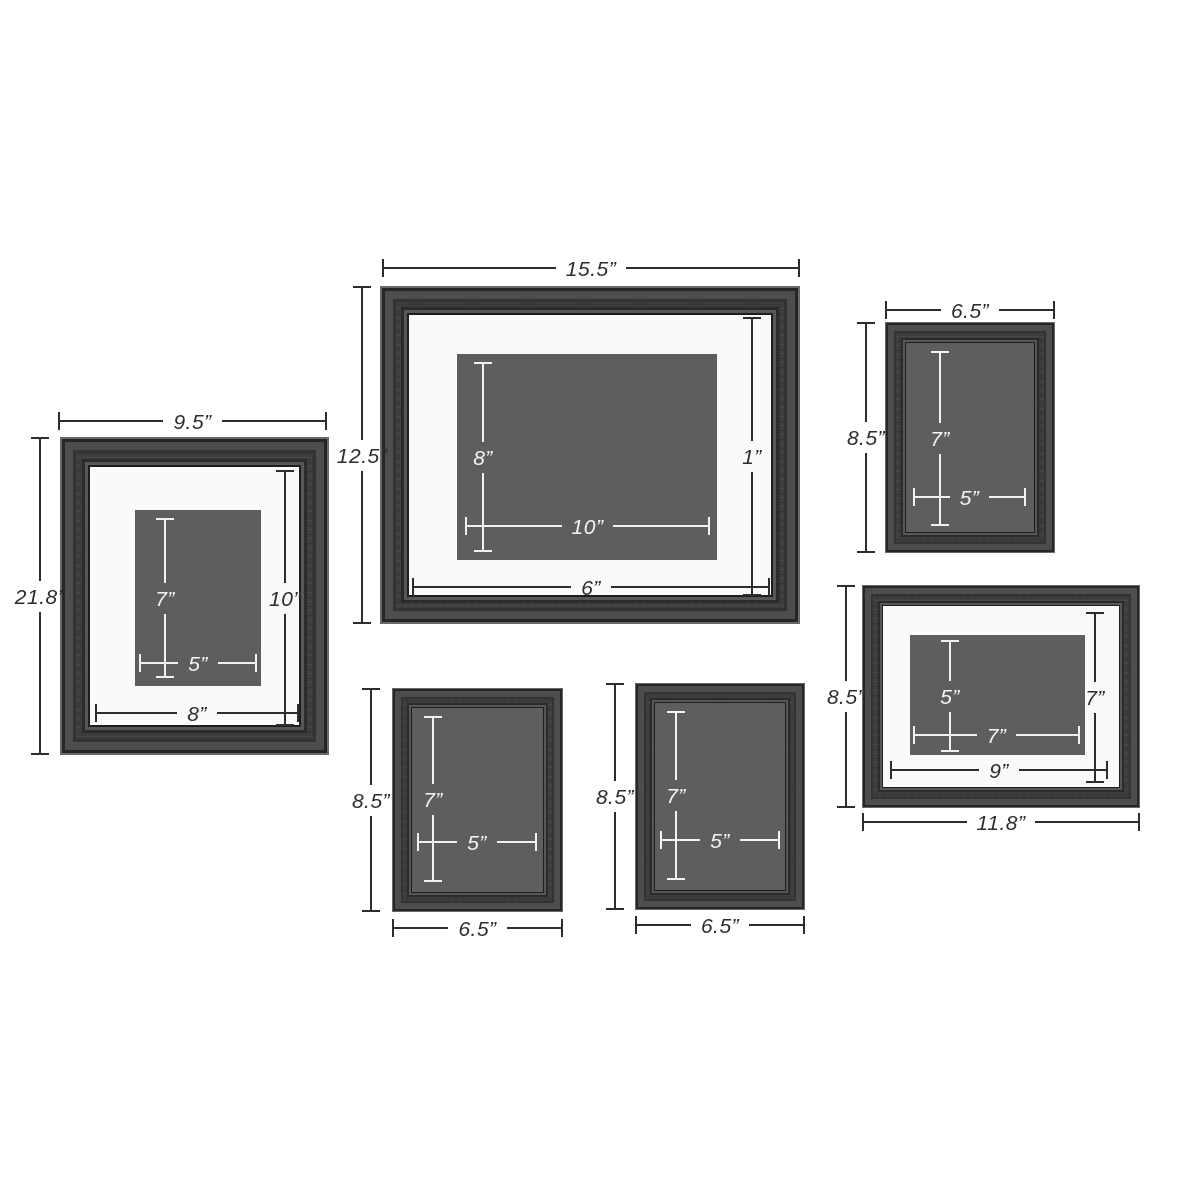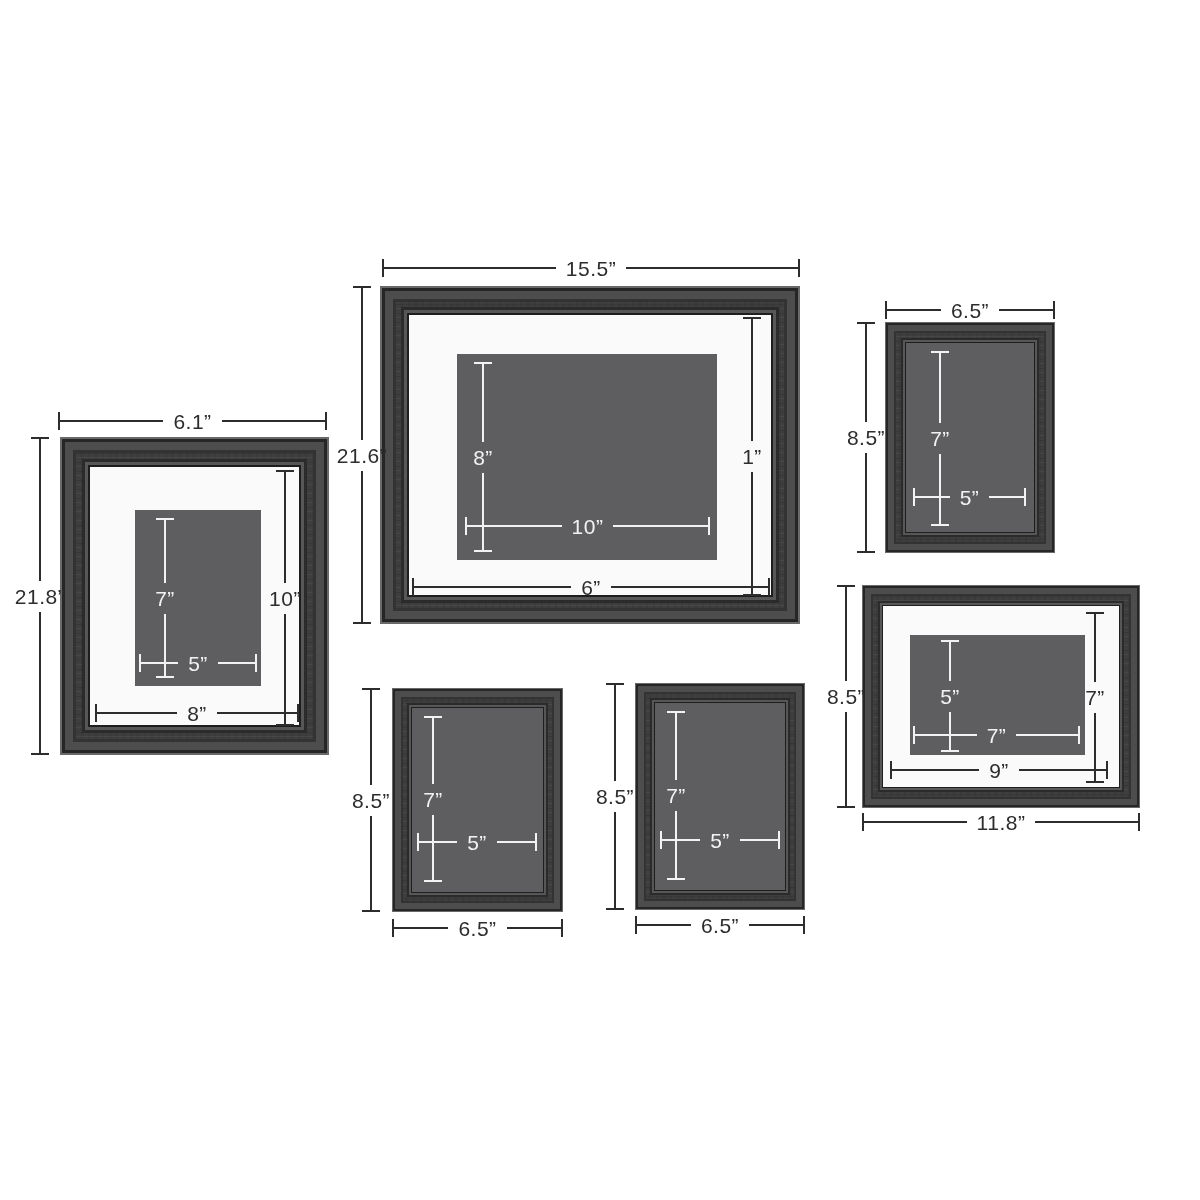--- a/index.html
+++ b/index.html
@@ -52,20 +52,21 @@
   .dim { position:absolute; display:flex; color:#2d2d2d; }
   .dim.light { color:#f2f2f2; }
   .dh { align-items:center; height:0; }
   .dv { flex-direction:column; align-items:center; width:0; }
   .sg { display:block; flex:1; background:currentColor; }
   .dh .sg { height:2px; }
   .dv .sg { width:2px; }
   .lb {
     font-size:21px; line-height:1; white-space:nowrap;
     letter-spacing:.5px;
+    font-style:italic;
   }
   .dh .lb { padding:0 10px; }
   .dv .lb { padding:5px 0; }
   .tk { display:block; position:absolute; background:currentColor; }
   .dh > .tk { width:2px; height:18px; top:-9px; }
   .dh > .tk.a { left:0; } .dh > .tk.b { right:0; }
   .dv > .tk { height:2px; width:18px; left:-9px; }
   .dv > .tk.a { top:0; } .dv > .tk.b { bottom:0; }
 </style>
 </head>
@@ -74,21 +75,21 @@
 <div class="canvas">
 
   <div class="frame lg f1" style="left:60px; top:437px; width:269px; height:318px;">
     <div class="opening mat">
       <div class="photo" style="left:45px; top:43px; width:126px; height:176px;"></div>
     </div>
   </div>
   <div class="dim dh" style="left:58px; top:421px; width:269px;">
     <i class="tk a"></i>
       <b class="sg"></b>
-      <span class="lb">6.1”</span>
+      <span class="lb">9.5”</span>
       <b class="sg"></b>
       <i class="tk b"></i>
   </div>
   <div class="dim dv" style="left:40px; top:437px; height:318px;">
     <i class="tk a"></i>
       <b class="sg"></b>
       <span class="lb">21.8”</span>
       <b class="sg"></b>
       <i class="tk b"></i>
   </div>
@@ -129,21 +130,21 @@
   <div class="dim dh" style="left:382px; top:268px; width:418px;">
     <i class="tk a"></i>
       <b class="sg"></b>
       <span class="lb">15.5”</span>
       <b class="sg"></b>
       <i class="tk b"></i>
   </div>
   <div class="dim dv" style="left:362px; top:286px; height:338px;">
     <i class="tk a"></i>
       <b class="sg"></b>
-      <span class="lb">21.6”</span>
+      <span class="lb">12.5”</span>
       <b class="sg"></b>
       <i class="tk b"></i>
   </div>
   <div class="dim dh" style="left:412px; top:587px; width:358px;">
     <i class="tk a"></i>
       <b class="sg"></b>
       <span class="lb">6”</span>
       <b class="sg"></b>
       <i class="tk b"></i>
   </div>

